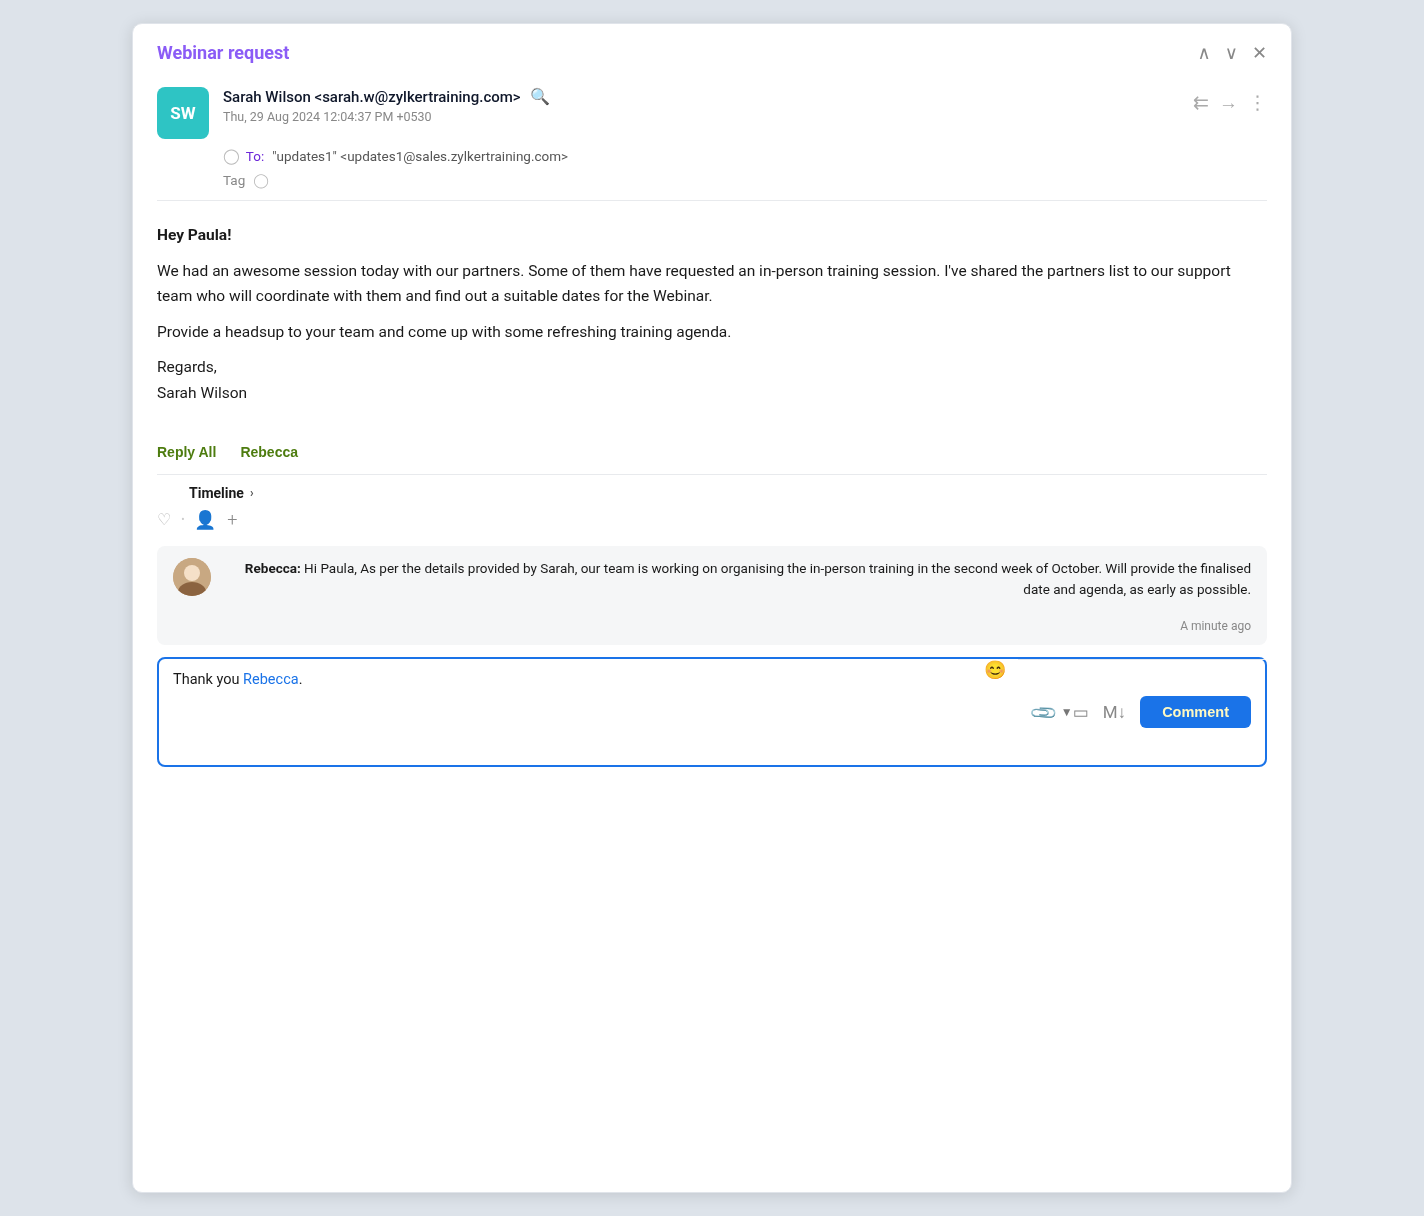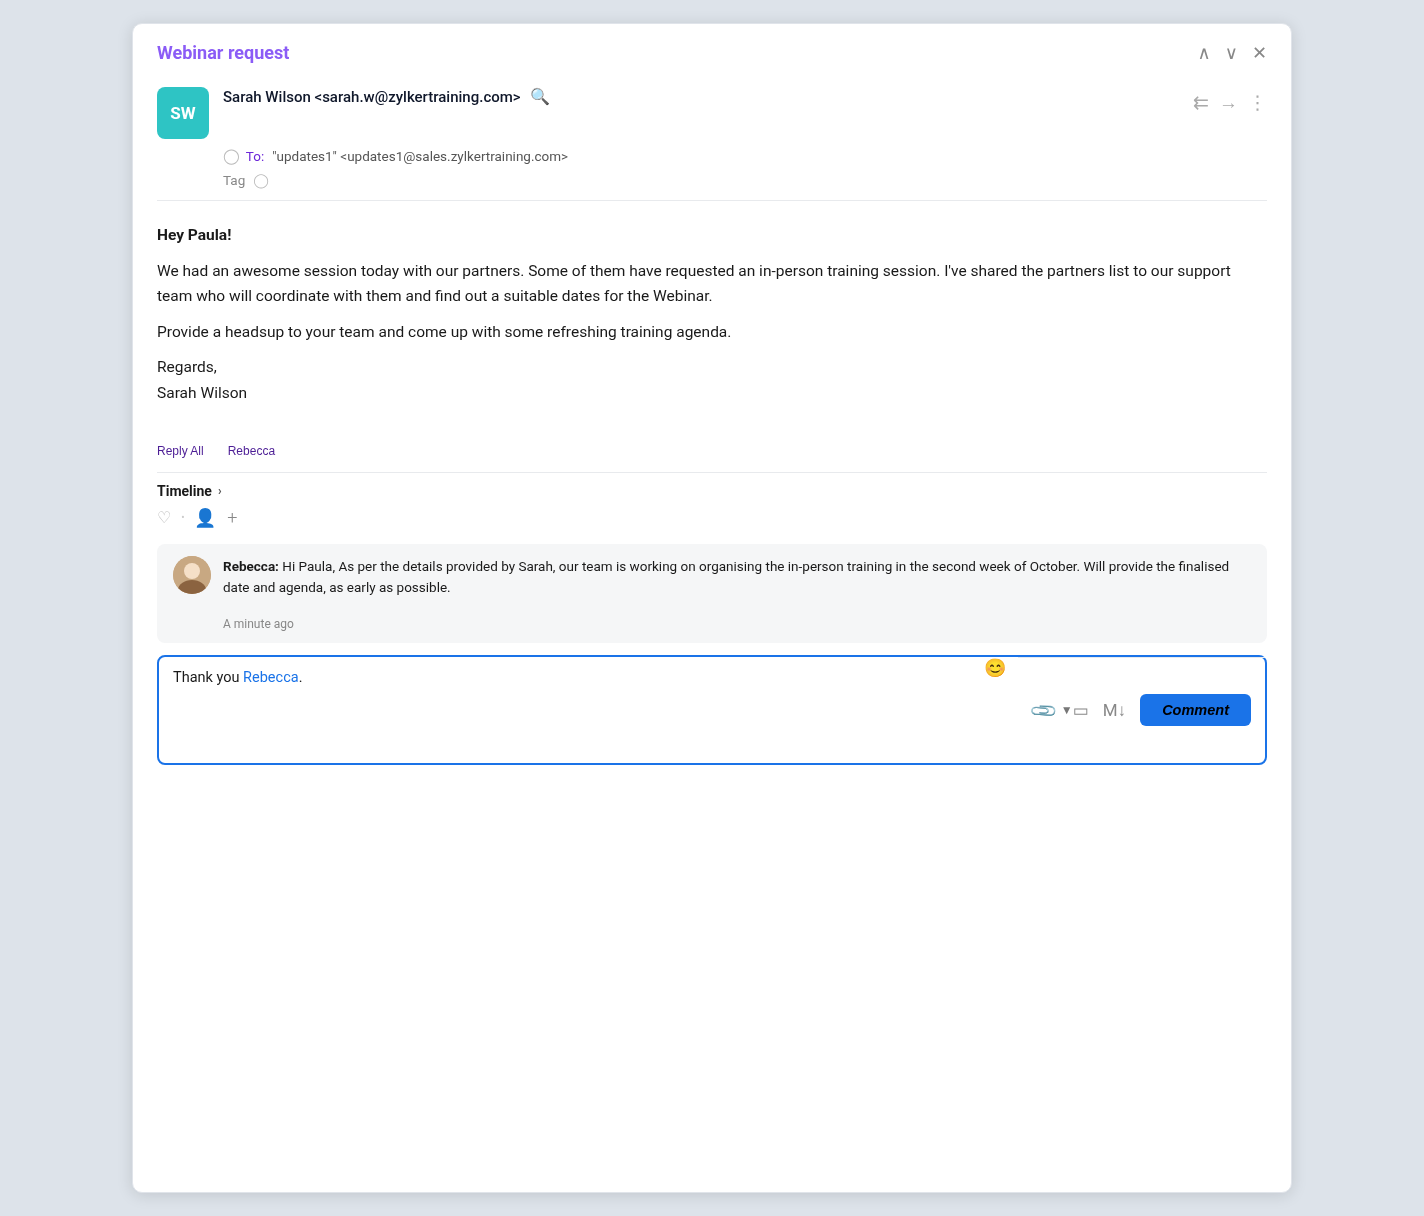--- a/index.html
+++ b/index.html
@@ -145,41 +145,42 @@
     }
     .email-body p { margin-bottom: 10px; }
     .email-body .regards { margin-top: 8px; }
     
     .reply-actions {
       display: flex;
       gap: 24px;
       padding: 10px 24px 14px 24px;
     }
     .reply-btn {
-      color: #4c1d95;
-      font-size: 12px;
+      color: #4d7c0f;
+      font-size: 14px;
       cursor: pointer;
       background: none;
       border: none;
-      font-weight: 400;
+      font-weight: 700;
     }
     
     
     .timeline-section {
       padding: 10px 24px 6px 24px;
     }
     .timeline-header {
       display: flex;
       align-items: center;
       gap: 6px;
       font-size: 14px;
       font-weight: 700;
       color: #1a1a1a;
       cursor: pointer;
       margin-bottom: 8px;
+      margin-left: 32px;
     }
     .timeline-chevron {
       font-size: 12px;
       color: #555;
     }
     .timeline-icons {
       display: flex;
       align-items: center;
       gap: 10px;
     }
@@ -201,20 +202,21 @@
       font-weight: 300;
     }
     
     .comment-bubble {
       margin: 10px 24px 0 24px;
       background: #f5f6f7;
       border-radius: 8px;
       padding: 12px 16px;
       display: flex;
       gap: 12px;
+      text-align: right;
     }
     .comment-avatar {
       width: 38px;
       height: 38px;
       border-radius: 50%;
       background: #c8a882;
       overflow: hidden;
       flex-shrink: 0;
       display: flex;
       align-items: center;
@@ -297,28 +299,27 @@
       align-items: center;
       gap: 14px;
     }
     .toolbar-icon {
       color: #888;
       font-size: 17px;
       cursor: pointer;
     }
     .comment-btn {
       background: #1a73e8;
-      color: #000000;
+      color: #fef9c3;
       border: none;
       border-radius: 6px;
       padding: 8px 22px;
       font-size: 14.5px;
       font-weight: 600;
       cursor: pointer;
-      font-style: italic;
     }
   </style>
 </head>
 <body>
 
 <div class="email-panel">
 
   <div class="panel-header">
     <span class="panel-title">Webinar request</span>
     <div class="panel-controls">
@@ -330,20 +331,21 @@
 
   <div class="sender-row">
     <div class="avatar-sw">
       <span>SW</span>
     </div>
     <div class="sender-info">
       <div class="sender-name-row">
         <span class="sender-name">Sarah Wilson &lt;sarah.w@zylkertraining.com&gt;</span>
         <span class="search-icon-btn">🔍</span>
       </div>
+      <div class="sender-time">Thu, 29 Aug 2024 12:04:37 PM +0530</div>
     </div>
     <div class="sender-actions">
       <span class="action-icon" title="Reply All">⇇</span>
       <span class="action-icon" title="Forward">→</span>
       <span class="action-icon" title="More">⋮</span>
     </div>
   </div>
 
   <div class="to-row">
     <span class="to-circle-icon">◯</span>

